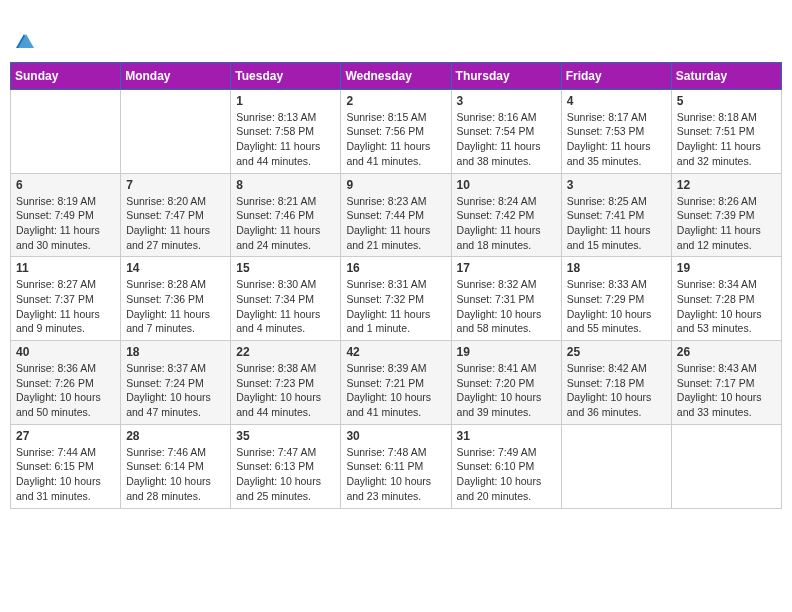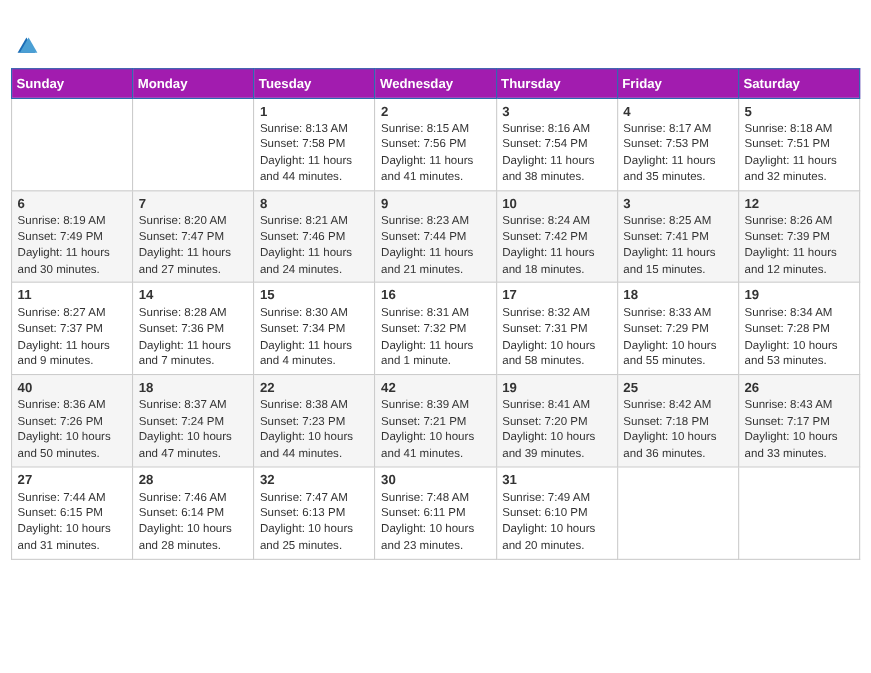--- a/index.html
+++ b/index.html
@@ -238,21 +238,21 @@
       <tr>
         <td>
           <span class="day-num">27</span>
           <div class="day-info">Sunrise: 7:44 AM<br>Sunset: 6:15 PM<br>Daylight: 10 hours and 31 minutes.</div>
         </td>
         <td>
           <span class="day-num">28</span>
           <div class="day-info">Sunrise: 7:46 AM<br>Sunset: 6:14 PM<br>Daylight: 10 hours and 28 minutes.</div>
         </td>
         <td>
-          <span class="day-num">32</span>
+          <span class="day-num">35</span>
           <div class="day-info">Sunrise: 7:47 AM<br>Sunset: 6:13 PM<br>Daylight: 10 hours and 25 minutes.</div>
         </td>
         <td>
           <span class="day-num">30</span>
           <div class="day-info">Sunrise: 7:48 AM<br>Sunset: 6:11 PM<br>Daylight: 10 hours and 23 minutes.</div>
         </td>
         <td>
           <span class="day-num">31</span>
           <div class="day-info">Sunrise: 7:49 AM<br>Sunset: 6:10 PM<br>Daylight: 10 hours and 20 minutes.</div>
         </td>

